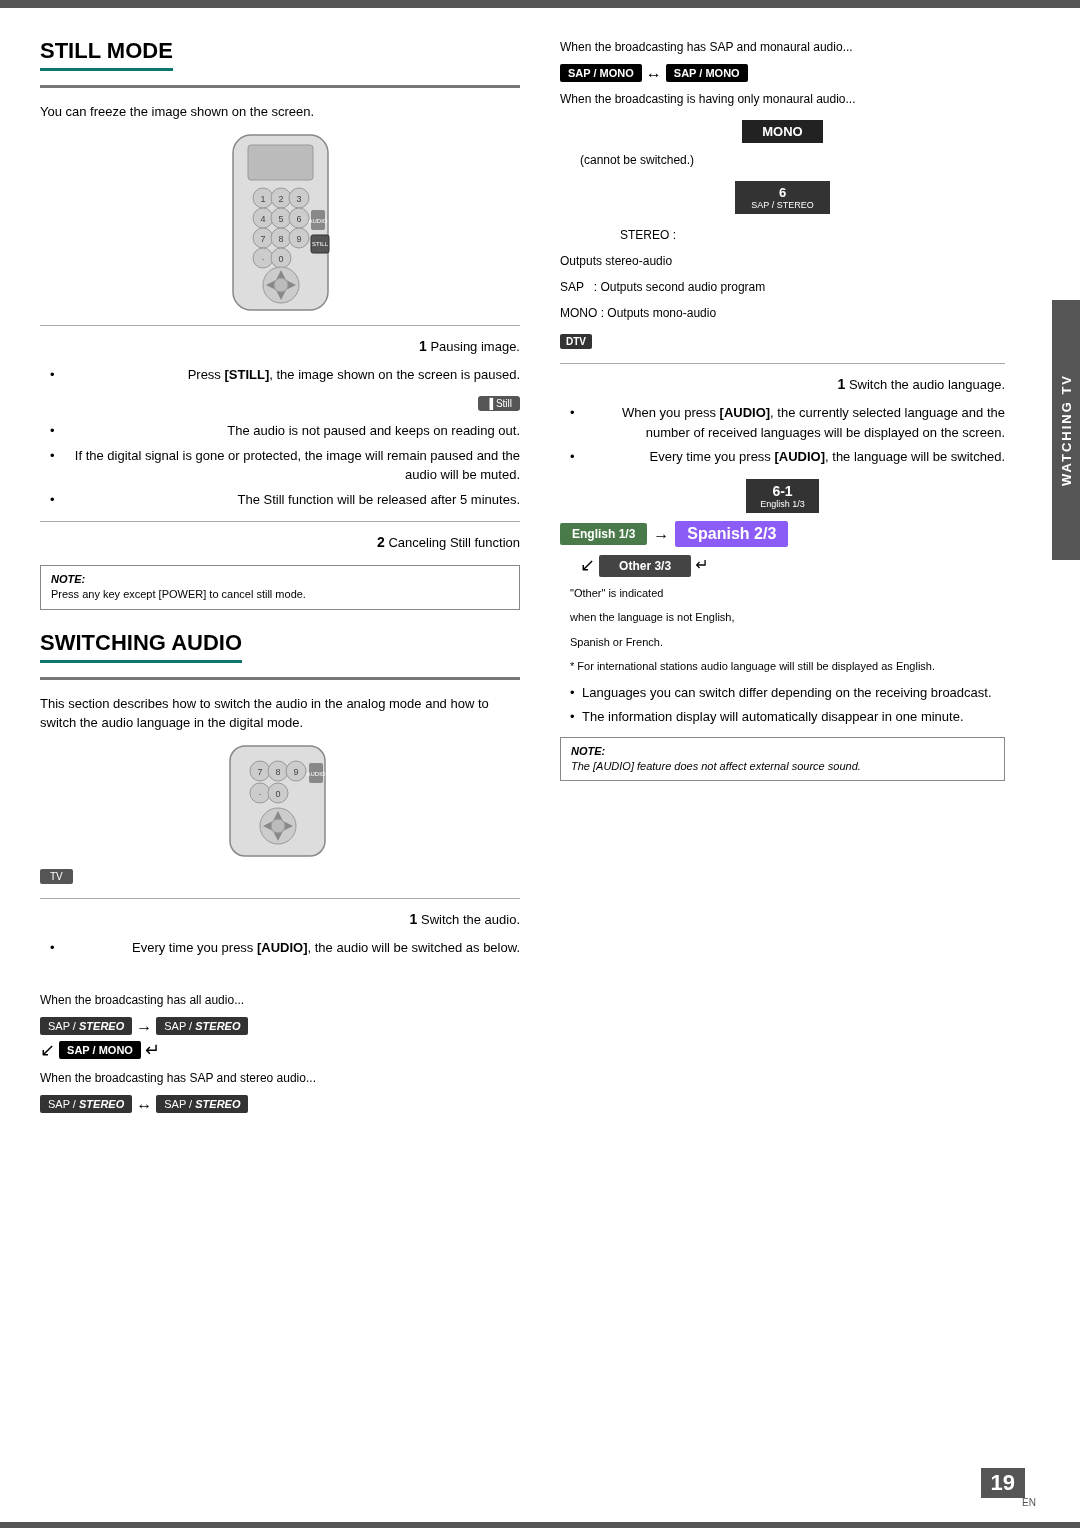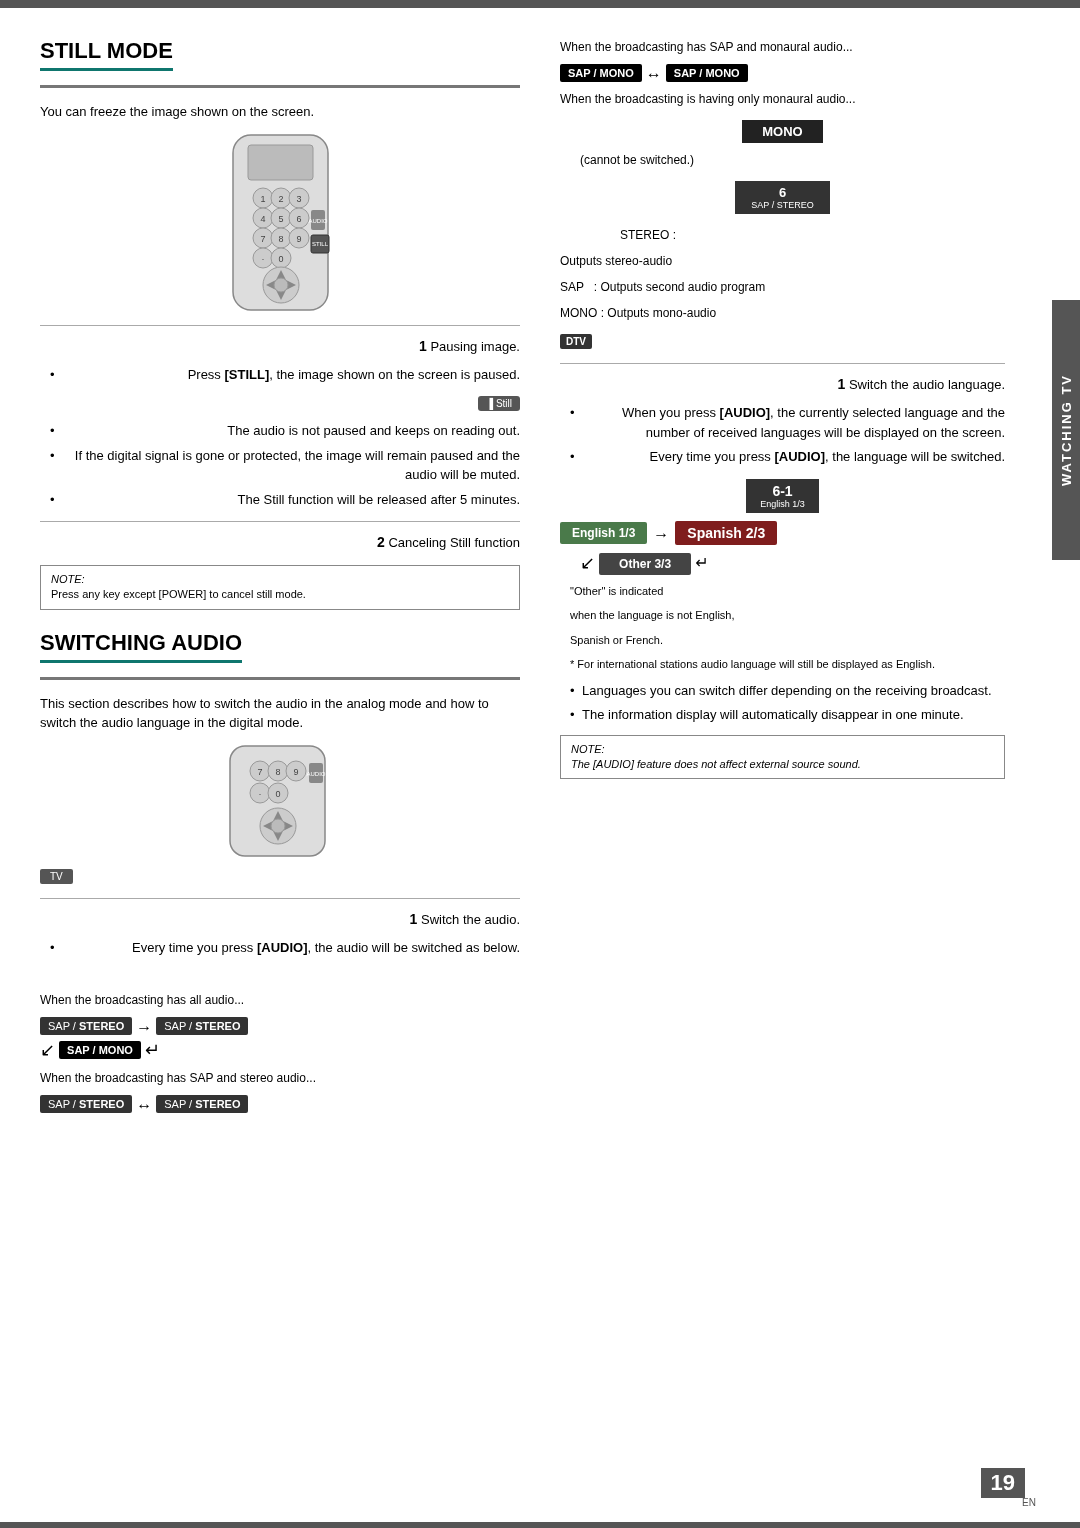--- a/index.html
+++ b/index.html
@@ -155,21 +155,21 @@
     }
 
     .note-box {
       border: 1px solid #888;
       padding: 6px 10px;
       margin: 8px 0;
       font-size: 11px;
       line-height: 1.4;
     }
     .note-box .note-title {
-      font-weight: normal;
+      font-weight: bold;
       font-style: italic;
     }
 
     
     .audio-diagram {
       margin: 8px 0;
     }
 
     .diagram-row {
       display: flex;
@@ -184,20 +184,21 @@
       font-size: 11px;
       font-weight: bold;
       padding: 3px 8px;
       border-radius: 2px;
     }
     .sap-stereo-box .sap {
       font-weight: normal;
     }
     .sap-stereo-box .stereo {
       font-weight: bold;
+      font-style: italic;
     }
 
     .sap-mono-box {
       background: #000000;
       color: #fff;
       font-size: 11px;
       font-weight: bold;
       padding: 3px 8px;
       border-radius: 2px;
     }
@@ -247,23 +248,23 @@
     .lang-box-green {
       background: #4a7a4a;
       color: #fff;
       font-size: 12px;
       font-weight: bold;
       padding: 4px 12px;
       display: inline-block;
       border-radius: 2px;
     }
     .lang-box-dark {
-      background: #7f1d1d;
-      color: #fff;
-      font-size: 14px;
+      background: #8b5cf6;
+      color: #fff;
+      font-size: 16px;
       font-weight: bold;
       padding: 4px 12px;
       display: inline-block;
       border-radius: 2px;
     }
 
     .lang-row {
       display: flex;
       align-items: center;
       gap: 6px;

